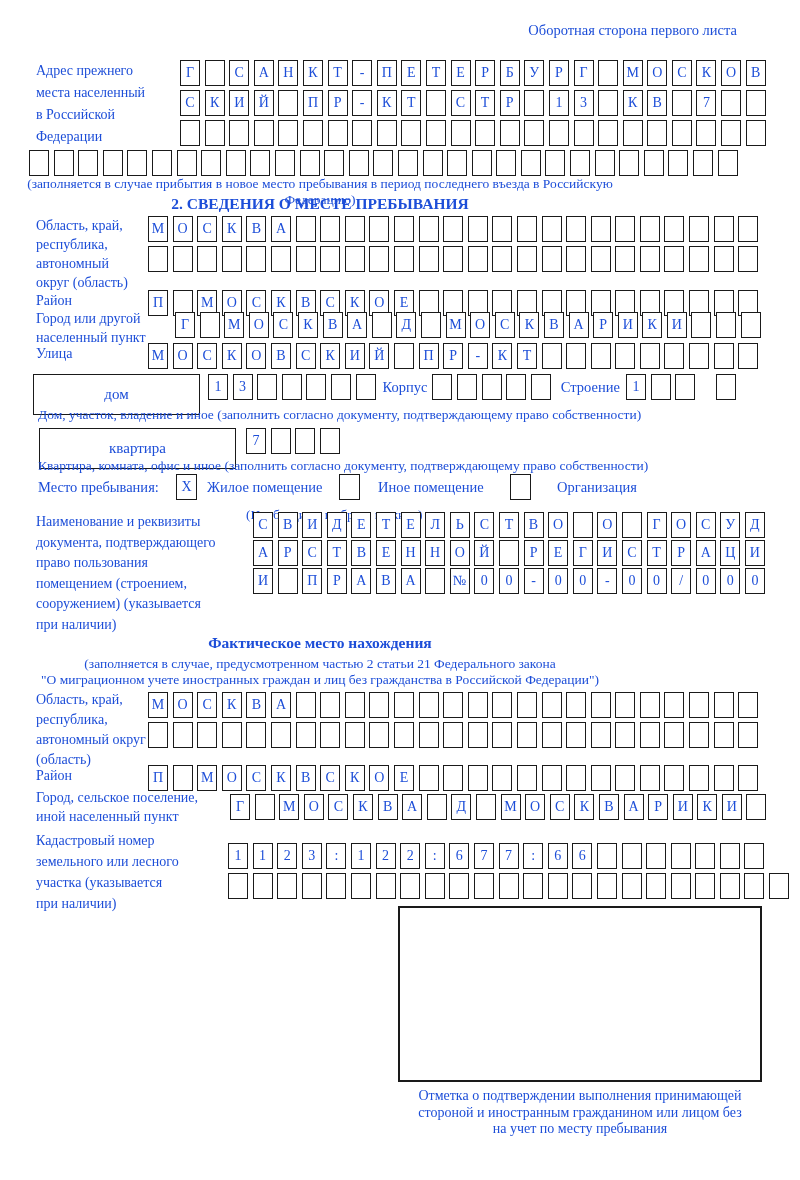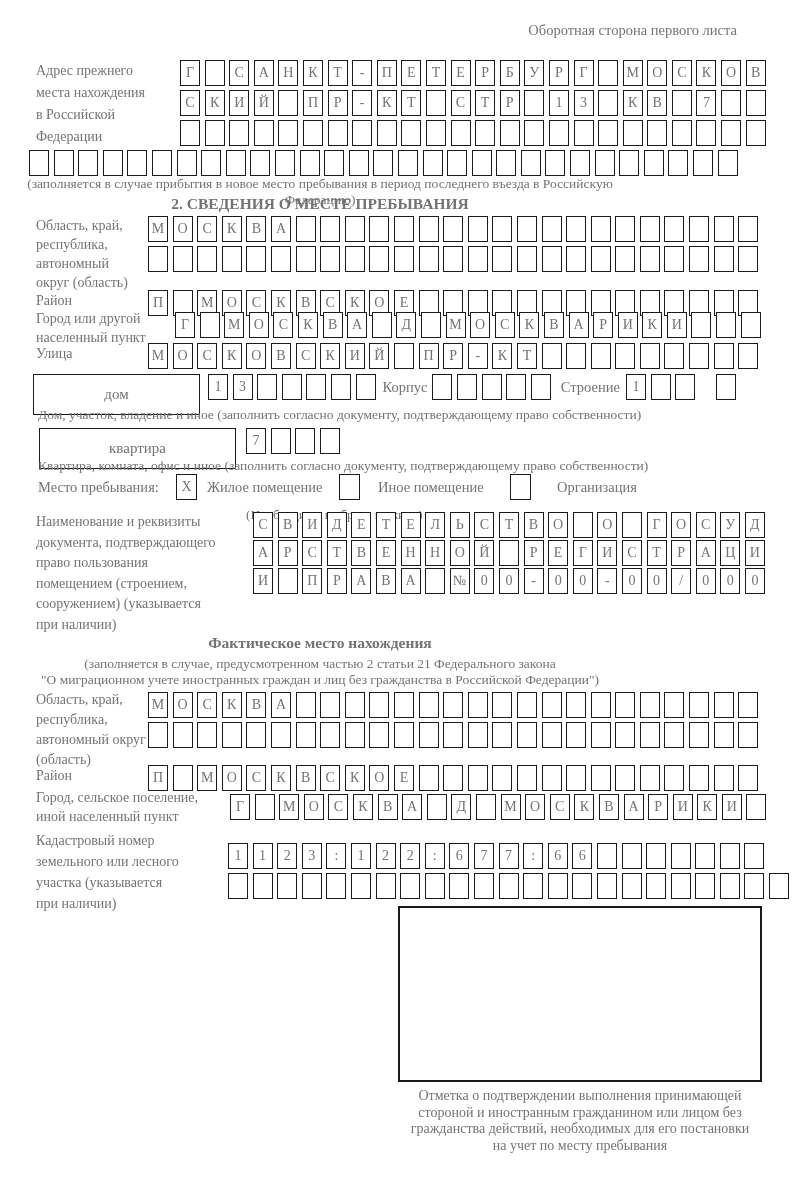--- a/index.html
+++ b/index.html
@@ -1,17 +1,17 @@
 <!DOCTYPE html>
 <html><head>
 <meta charset="utf-8">
 <style>
   html,body{margin:0;padding:0;background:#fff;}
   .page{position:relative;width:800px;height:1180px;background:#fff;overflow:hidden;
-        font-family:"Liberation Serif",serif;color:#737373;}
+        font-family:"Liberation Serif",serif;color:#1d4ed8;}
   .abs{position:absolute;}
   .lbl{position:absolute;font-size:14px;}
   .lbl div{white-space:nowrap;}
   .rows{position:absolute;}
   .boxrow{display:flex;gap:4.6px;margin-bottom:4px;}
   .cell{width:20px;height:26px;border:1.6px solid #1a1a1a;box-sizing:border-box;flex:none;
         display:flex;align-items:center;justify-content:center;font-size:14px;background:#fff;}
   .centered{position:absolute;left:0;width:640px;text-align:center;}
   .caption{font-size:13.5px;}
   .title{font-weight:bold;font-size:15.5px;}
@@ -33,21 +33,21 @@
 </style>
 </head>
 <body>
 
 <div class="page">
 
   <div class="top-note">Оборотная сторона первого листа</div>
 
   <div class="lbl" style="left:36px;top:60px;line-height:22px;">
     <div>Адрес прежнего</div>
-    <div>места нахождения</div>
+    <div>места населенный</div>
     <div>в Российской</div>
     <div>Федерации</div>
   </div>
   <div class="rows" style="left:180px;top:60px;">
     <div class="boxrow">
         <span class="cell">Г</span>
         <span class="cell"></span>
         <span class="cell">С</span>
         <span class="cell">А</span>
         <span class="cell">Н</span>
@@ -628,17 +628,16 @@
         <span class="cell"></span>
         <span class="cell"></span>
         <span class="cell"></span>
       </div>
   </div>
 
   <div class="stamp-box"></div>
   <div class="stamp-caption">
     <div>Отметка о подтверждении выполнения принимающей</div>
     <div>стороной и иностранным гражданином или лицом без</div>
-    <div>гражданства действий, необходимых для его постановки</div>
     <div>на учет по месту пребывания</div>
   </div>
 
 </div>
 
 </body></html>

